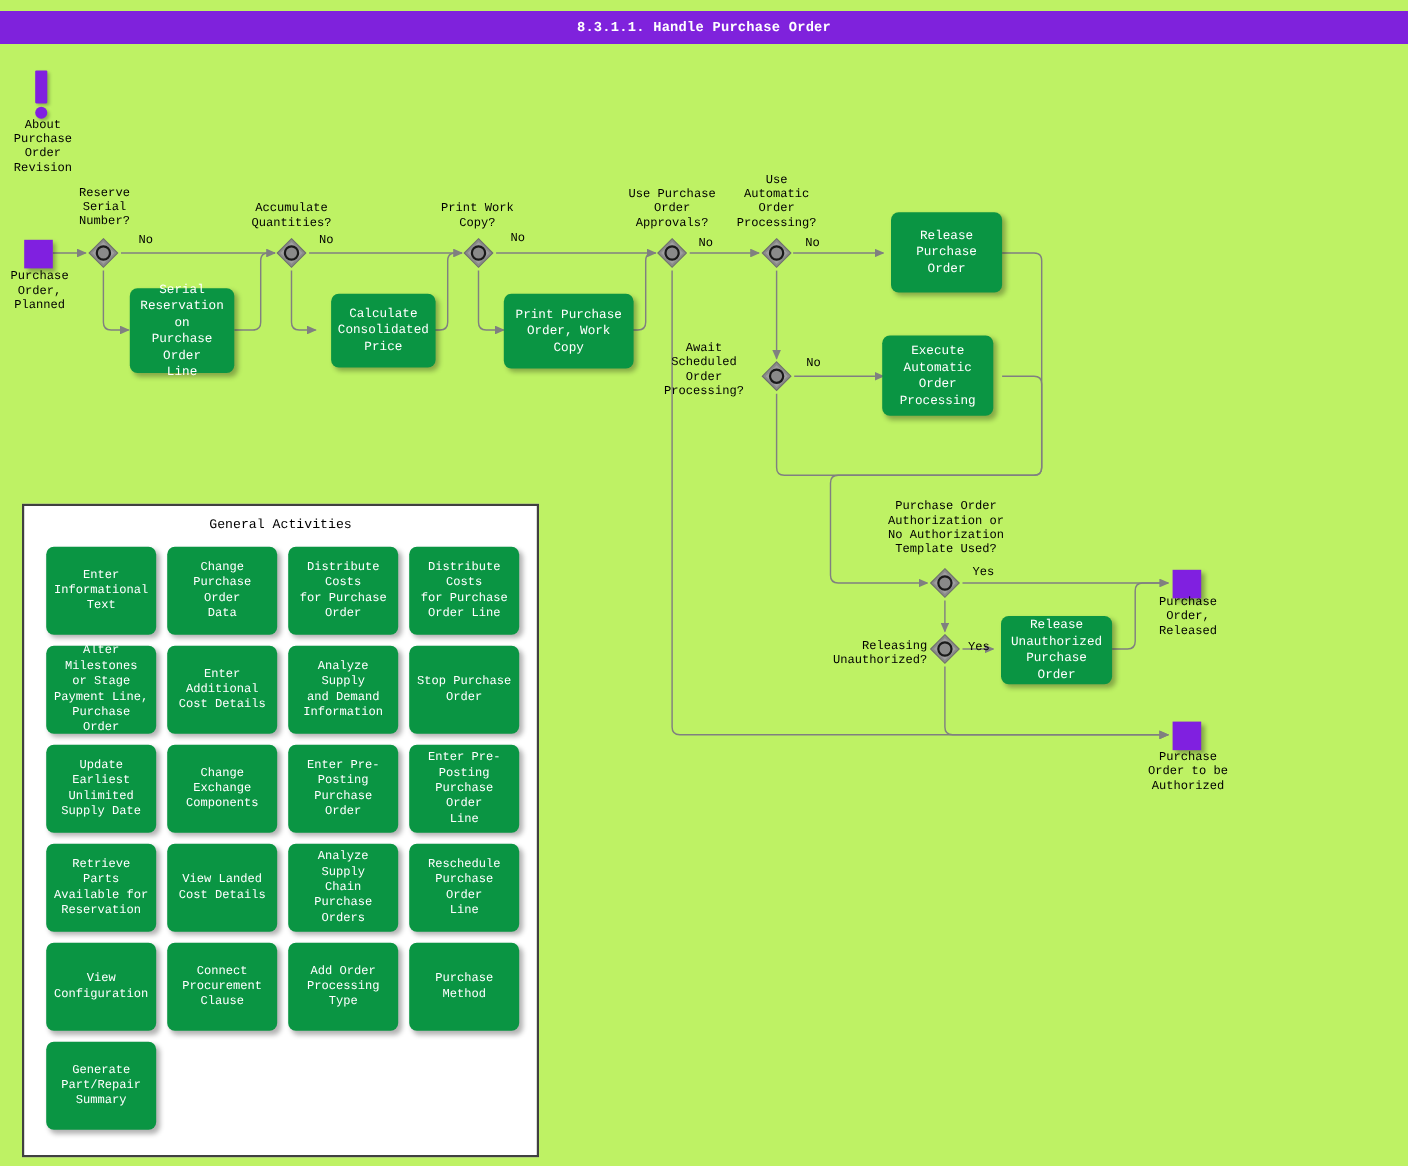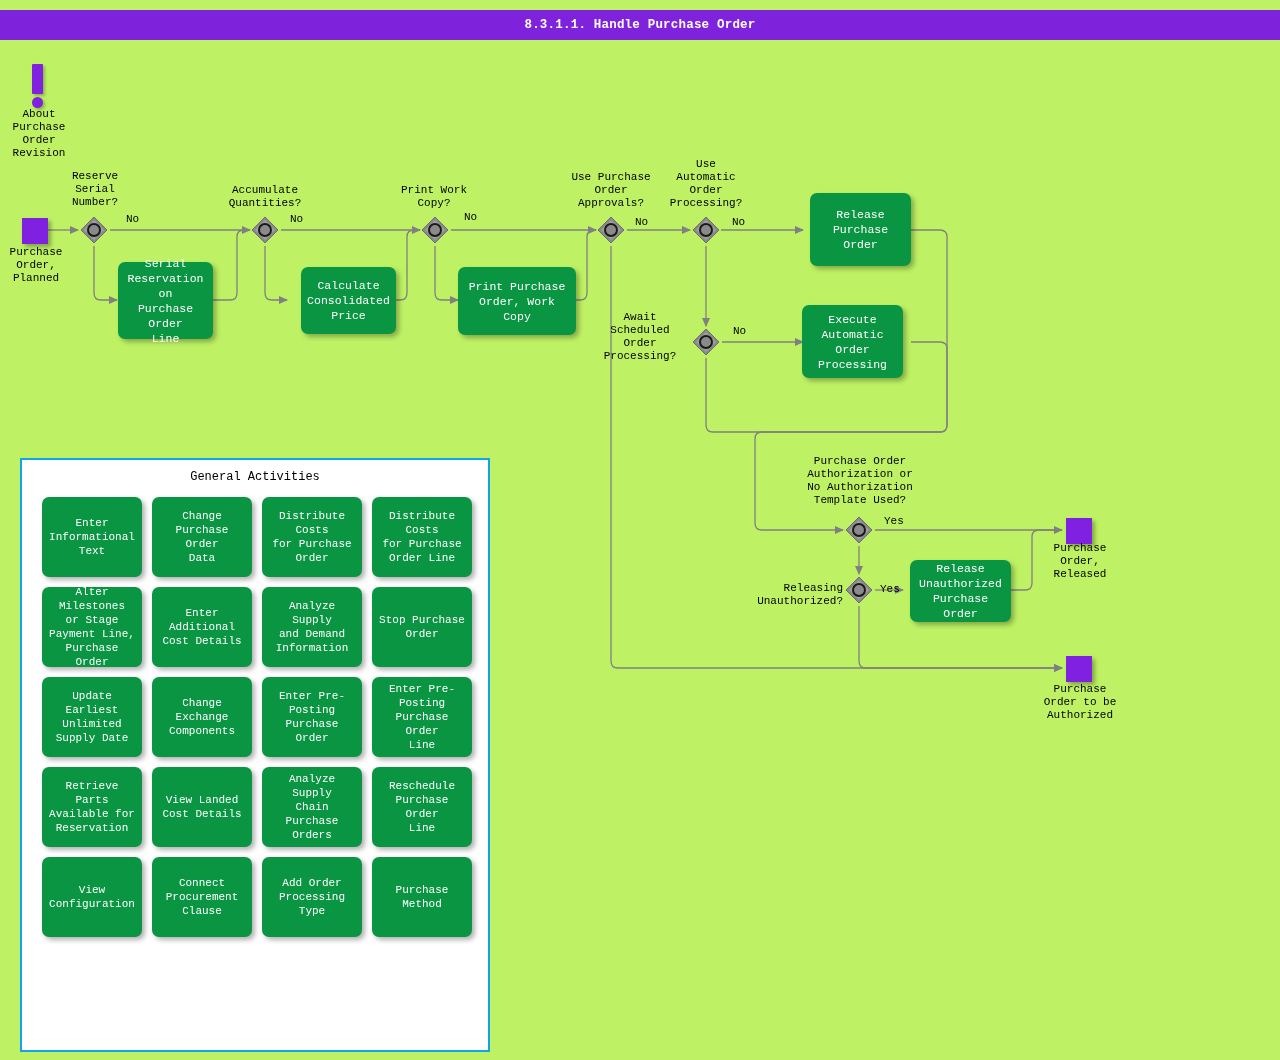--- a/index.html
+++ b/index.html
@@ -111,21 +111,21 @@
     border-radius: 50%;
     background: #8020E0;
     box-shadow: 2px 2px 3px rgba(0,0,0,0.25);
   }
 
   
   #ga-panel {
     position: absolute;
     left: 20px; top: 458px;
     width: 470px; height: 594px;
-    border: 2px solid #0ea5e9;
+    border: 2px solid #404040;
     background: #ffffff;
     box-sizing: border-box;
   }
   #ga-title {
     position: absolute;
     left: 0; top: 10px;
     width: 100%;
     text-align: center;
     font-size: 12px;
     color: #000000;
@@ -393,16 +393,19 @@
 Line</div>
       <div class="act">View
 Configuration</div>
       <div class="act">Connect
 Procurement
 Clause</div>
       <div class="act">Add Order
 Processing Type</div>
       <div class="act">Purchase
 Method</div>
+      <div class="act">Generate
+Part/Repair
+Summary</div>
     </div>
   </div>
 
 </div>
 
 </body></html>

